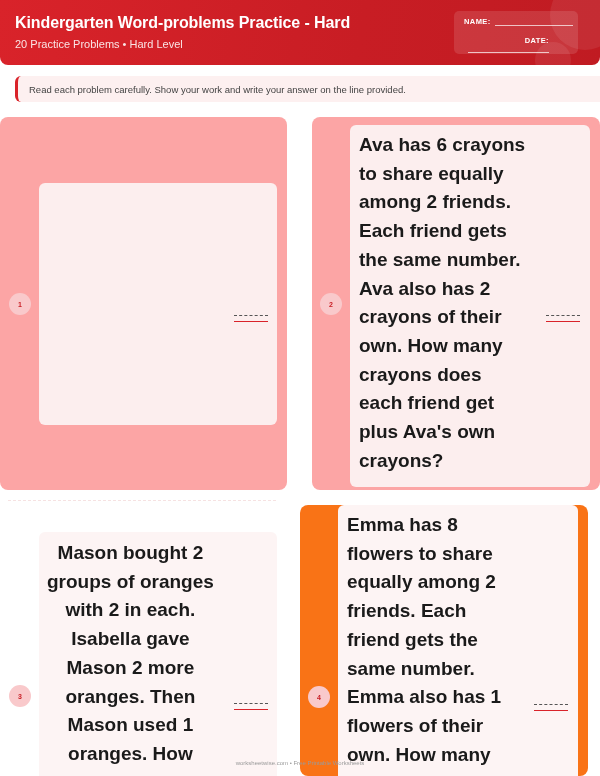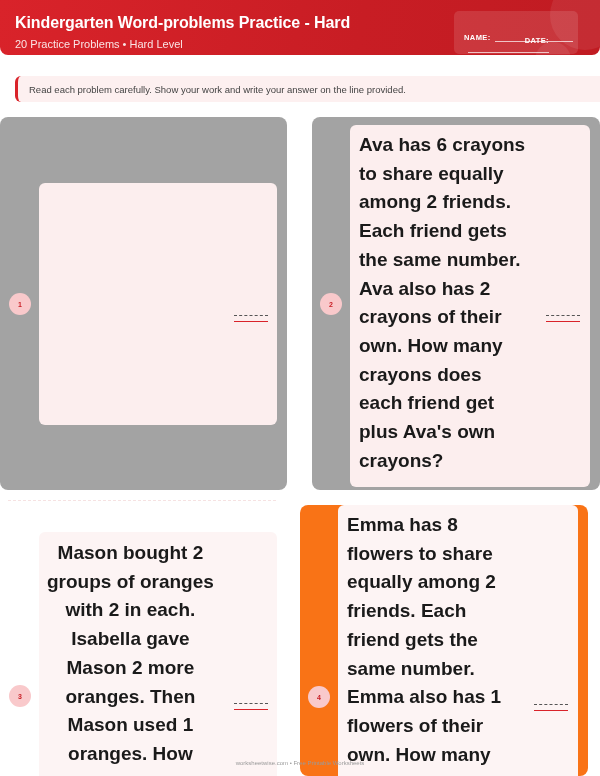--- a/index.html
+++ b/index.html
@@ -1,20 +1,20 @@
 <!DOCTYPE html>
 <html><head>
   <meta charset="utf-8">
   <style>
     * { box-sizing: border-box; margin: 0; padding: 0; }
     html, body { width: 600px; height: 776px; overflow: hidden; background: #ffffff; }
     body { font-family: "Liberation Sans", sans-serif; position: relative; }
 
     .header {
-      position: absolute; left: 0; top: 0; width: 600px; height: 55px;
+      position: absolute; left: 0; top: 0; width: 600px; height: 65px;
       background: linear-gradient(100deg, #d9232a 0%, #c81d24 60%, #c01b22 100%);
       border-radius: 0 0 8px 8px;
       overflow: hidden;
     }
     .header .bubble1 {
       position: absolute; right: -20px; top: -20px; width: 70px; height: 70px;
       border-radius: 50%; background: rgba(255,255,255,0.08);
     }
     .header .bubble2 {
       position: absolute; left: 535px; top: 42px; width: 36px; height: 36px;
@@ -29,35 +29,35 @@
       color: rgba(255,255,255,0.88); font-size: 11px;
     }
     .namebox {
       position: absolute; left: 454px; top: 11px; width: 124px; height: 43px;
       background: rgba(255,255,255,0.12); border-radius: 5px;
     }
     .nb-row {
       position: absolute; left: 10px; display: flex; align-items: flex-end;
       color: #ffffff; font-weight: bold; font-size: 7.5px; letter-spacing: 0.4px;
     }
-    .nb-row.r1 { top: 22px; }
+    .nb-row.r1 { top: 6px; }
     .nb-row.r2 { top: 25px; flex-direction: column; }
     .nb-line { display: inline-block; border-bottom: 1px solid rgba(255,255,255,0.7); margin-left: 4px; height: 8px; }
     .nb-row.r1 .nb-line { width: 78px; }
     .nb-row.r2 .nb-line { width: 81px; }
 
     .instructions {
       position: absolute; left: 15px; top: 76px; width: 598px; height: 26px;
       background: #fdf0f0; border-left: 3px solid #d9232a; border-radius: 6px;
       padding-left: 11px; display: flex; align-items: center;
       color: #444444; font-size: 9.5px;
     }
 
     .card {
-      position: absolute; background: #a3a3a3; border-radius: 8px;
+      position: absolute; background: #fca5a5; border-radius: 8px;
     }
     .card .inner {
       position: absolute; background: #fceeee; border-radius: 6px;
     }
     .card .text {
       position: absolute; color: #1a1a1a; font-weight: bold;
       font-size: 19px; line-height: 28.7px; white-space: pre-line;
     }
     .badge {
       position: absolute; width: 22px; height: 22px; border-radius: 50%;

